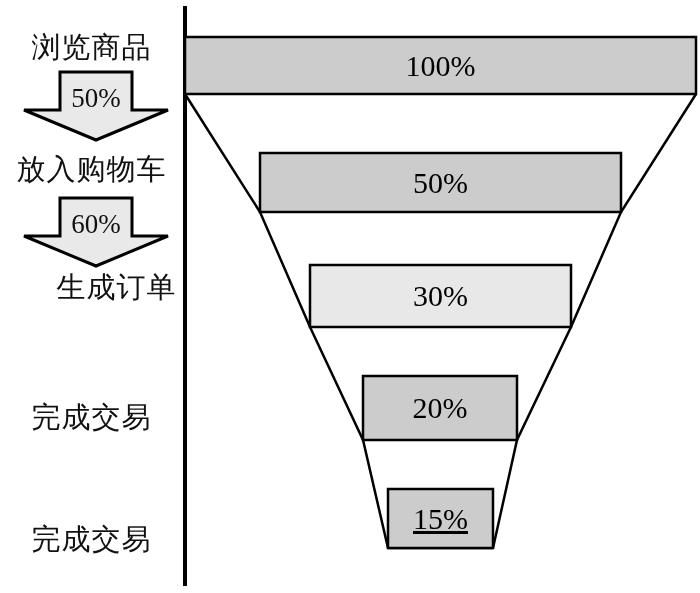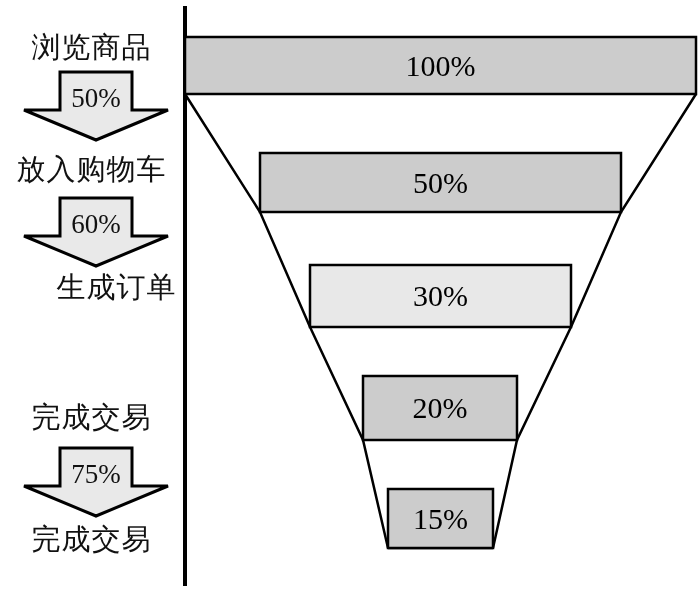--- a/index.html
+++ b/index.html
@@ -120,26 +120,20 @@
         <polygon points="38,2 110,2 110,40 146,40 74,70 2,40 38,40" fill="#e9e9e9" stroke="#000000" stroke-width="3" stroke-linejoin="miter"></polygon>
       </svg>
       <div class="rate-text">60%</div>
     </div>
 
     <div class="stage-label" style="top:270px;padding-left:25px;">生成订单</div>
 
 
     <div class="stage-label" style="top:400px;">完成交易</div>
 
-    <div class="rate-arrow" style="top:446px;">
-      <svg viewBox="0 0 148 72" xmlns="http://www.w3.org/2000/svg">
-        <polygon points="38,2 110,2 110,40 146,40 74,70 2,40 38,40" fill="#e9e9e9" stroke="#000000" stroke-width="3" stroke-linejoin="miter"></polygon>
-      </svg>
-      <div class="rate-text">75%</div>
-    </div>
 
     <div class="stage-label" style="top:522px;">完成交易</div>
 
   </div>
 
   <div id="funnel-plot">
     <svg viewBox="0 0 517 593" xmlns="http://www.w3.org/2000/svg">
 
       <line x1="2" y1="6" x2="2" y2="586" stroke="#000000" stroke-width="4"></line>
 
@@ -159,17 +153,17 @@
 
       <rect x="205" y="489" width="105" height="59" fill="#cccccc" stroke="#000000" stroke-width="2.5"></rect>
 
     </svg>
 
     <div class="bar-value-layer">
       <div class="bar-value" style="left:2px; top:51px; width:511px;">100%</div>
       <div class="bar-value" style="left:77px; top:168px; width:361px;">50%</div>
       <div class="bar-value" style="left:127px; top:281px; width:261px;">30%</div>
       <div class="bar-value" style="left:180px; top:393px; width:154px;">20%</div>
-      <div class="bar-value" style="left:205px; top:504px; width:105px;">15%</div>
+      <div class="bar-value" style="left:205px; top:504px; width:105px;text-decoration:underline;">15%</div>
     </div>
   </div>
 
 </div>
 
 </body></html>

